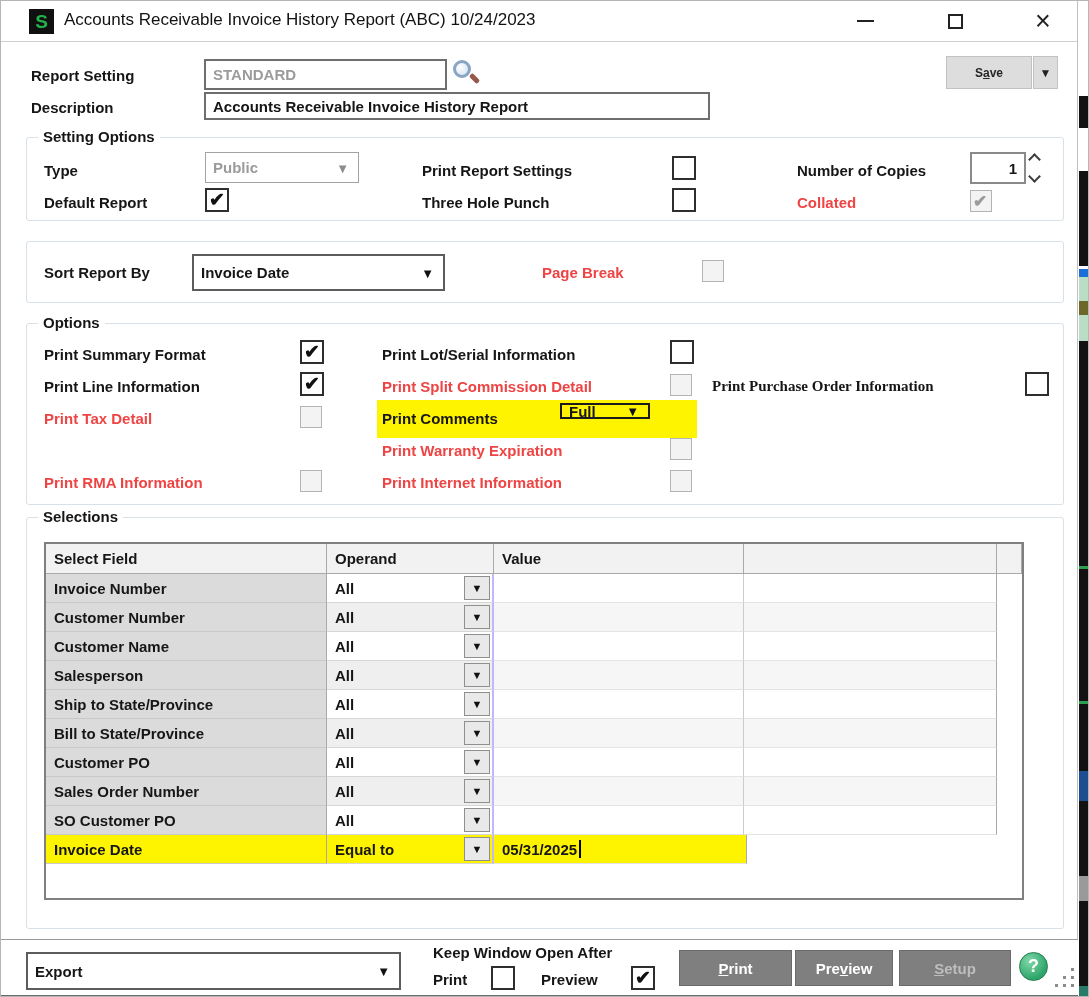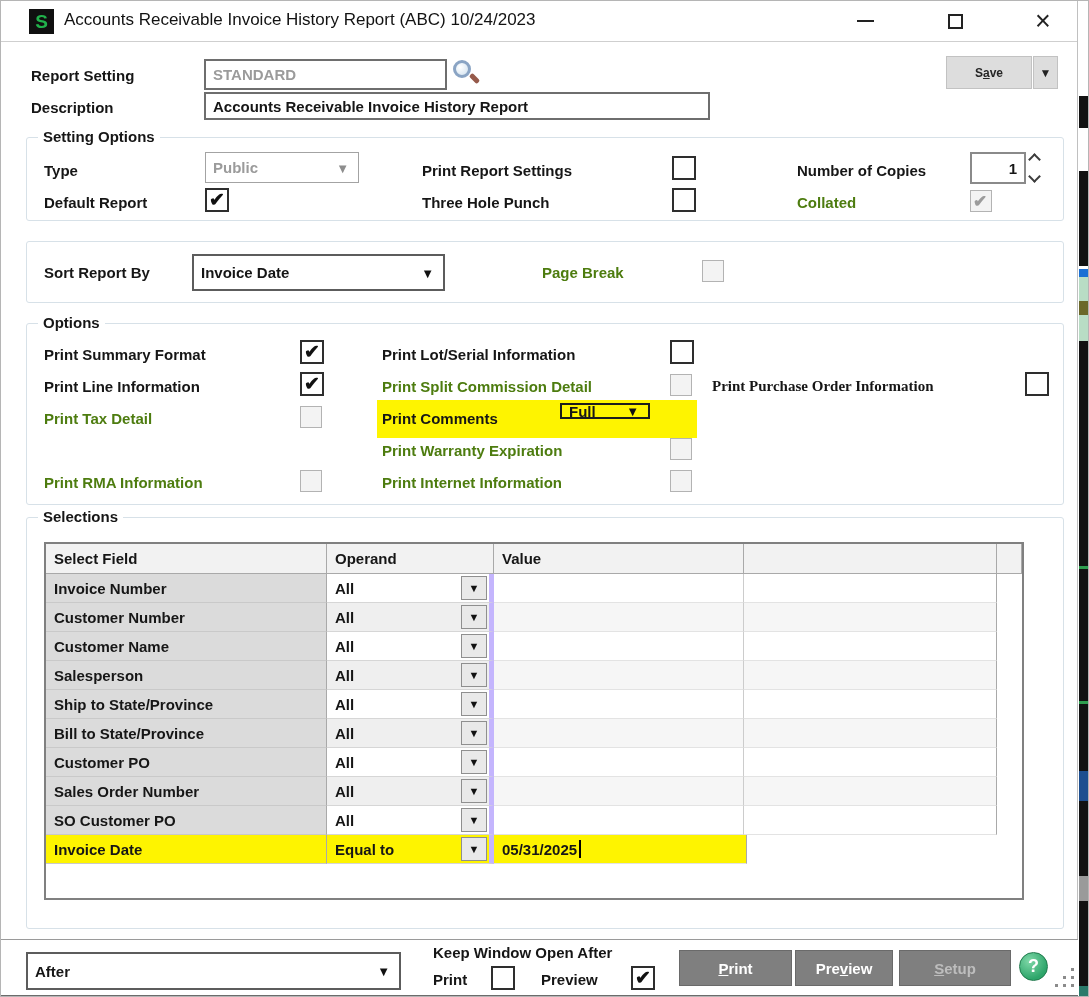--- a/index.html
+++ b/index.html
@@ -17,21 +17,21 @@
   .title-text { position:absolute; left:63px; top:9px; font-size:17px; color:#121212; white-space:nowrap; }
   .win-ctl { position:absolute; top:0; width:52px; height:40px; display:flex; align-items:center; justify-content:center; color:#222; cursor:default; }
   .ctl-min { left:838px; font-size:20px; }
   .ctl-min .dash { display:inline-block; width:17px; height:2px; background:#222; }
   .ctl-max { left:928px; }
   .ctl-max .sq { display:inline-block; width:15px; height:15px; border:2px solid #222; }
   .ctl-close { left:1016px; font-size:27px; font-weight:300; line-height:1; }
 
   
   .lbl { position:absolute; font-size:15px; font-weight:bold; color:#161616; white-space:nowrap; }
-  .lbl.dis { color:#4d7c0f; }
+  .lbl.dis { color:#ef4444; }
   .field { position:absolute; background:#fff; border:2px solid #6e6e6e; font-size:15px; font-weight:bold;
            color:#161616; display:flex; align-items:center; padding-left:7px; }
   .combo { position:absolute; background:#fff; border:2px solid #5c5c5c; font-size:15px; font-weight:bold;
            color:#161616; display:flex; align-items:center; padding-left:7px; }
   .combo .arr { position:absolute; right:9px; top:50%; transform:translateY(-50%); font-size:13px; color:#111; }
   .combo.dis { border:1px solid #a3a3a3; color:#9b9b9b; }
   .combo.dis .arr { color:#8d8d8d; }
   .cb { position:absolute; width:24px; height:24px; background:#fff; border:2px solid #2e2e2e; }
   .cb.checked::after { content:"✔"; position:absolute; left:2px; top:-2px; font-size:19px; font-weight:bold; color:#111; }
   .cb.dis { width:22px; height:22px; border:1px solid #b3b3b3; background:#F3F3F3; }
@@ -59,21 +59,21 @@
   .trow { display:flex; width:100%; height:29px; font-size:15px; font-weight:bold; color:#161616; }
   .trow.thead { height:30px; }
   .tc { position:relative; display:flex; align-items:center; padding-left:8px; overflow:hidden; white-space:nowrap; }
   .thead .tc { background:#F2F2F2; border-right:1px solid #a9a9a9; border-bottom:1px solid #a9a9a9; }
   .c-field  { width:281px; }
   .c-op     { width:167px; }
   .c-val    { width:250px; }
   .c-val2   { width:253px; }
   .c-end    { flex:1; }
   .trow.body .c-field { background:#DBDBDB; border-right:1px solid #a9a9a9; border-bottom:1px solid #c9c9c9; }
-  .trow.body .c-op    { background:#fff; border-right:5px solid #c4b5fd; border-bottom:1px solid #d6d6d6; padding-left:8px; }
+  .trow.body .c-op    { background:#fff; border-right:2px solid #c4b5fd; border-bottom:1px solid #d6d6d6; padding-left:8px; }
   .trow.body.alt .c-op { background:#EFEFEF; }
   .trow.body .c-val   { background:#fff; border-right:1px solid #cccccc; border-bottom:1px solid #e3e3e3; }
   .trow.body.alt .c-val { background:#F6F6F6; }
   .trow.body .c-val2  { background:#fff; border-right:1px solid #a9a9a9; border-bottom:1px solid #e3e3e3; }
   .trow.body.alt .c-val2 { background:#F6F6F6; }
   .trow.body .c-end   { background:#fff; }
   .opbtn { position:absolute; right:2px; top:2px; bottom:2px; width:26px; background:#E9E9E9; border:1px solid #8f8f8f;
            display:flex; align-items:center; justify-content:center; font-size:11px; color:#111; cursor:pointer; }
   .trow.hl .c-field, .trow.hl .c-op, .trow.hl .c-val, .trow.hl .c-val2 { background:#FEF400; }
   .caret { display:inline-block; width:2px; height:18px; background:#000; margin-left:2px; }
@@ -312,21 +312,21 @@
               <span>05/31/2025</span>
               <span class="caret"></span>
             </div>
           <div class="tc c-end"></div>
         </div>
       </div>
     </div>
 
     <div class="footer">
       <div class="combo" style="left:25px; top:12px; width:375px; height:38px; border-width:2px;">
-        <span>After</span>
+        <span>Export</span>
           <span class="arr">▼</span>
       </div>
       <div class="lbl" style="left:432px; top:4px;">Keep Window Open After</div>
       <div class="lbl" style="left:432px; top:31px;">Print</div>
       <div class="cb" style="left:490px; top:26px;"></div>
       <div class="lbl" style="left:540px; top:31px;">Preview</div>
       <div class="cb checked" style="left:630px; top:26px;"></div>
 
       <div class="gbtn" style="left:678px; width:113px;">
         <span><span></span><span class="accel">P</span><span>rint</span></span>

